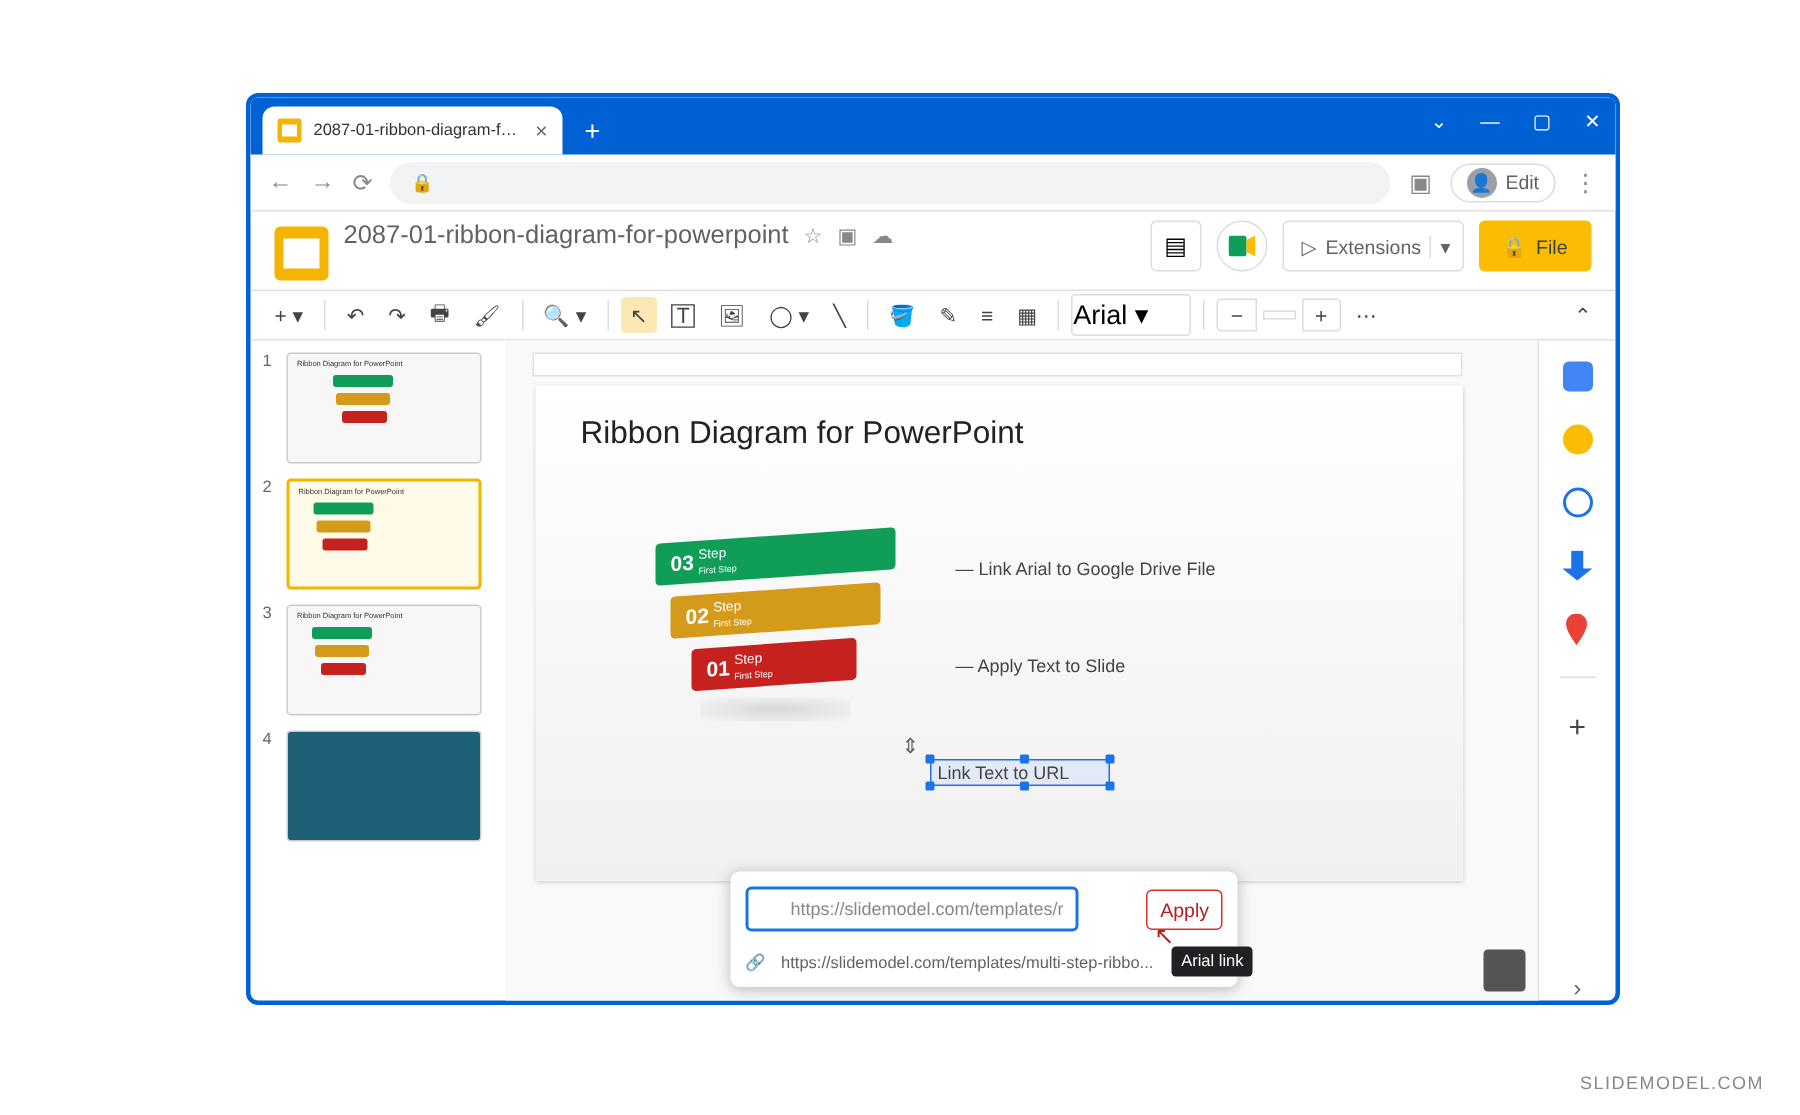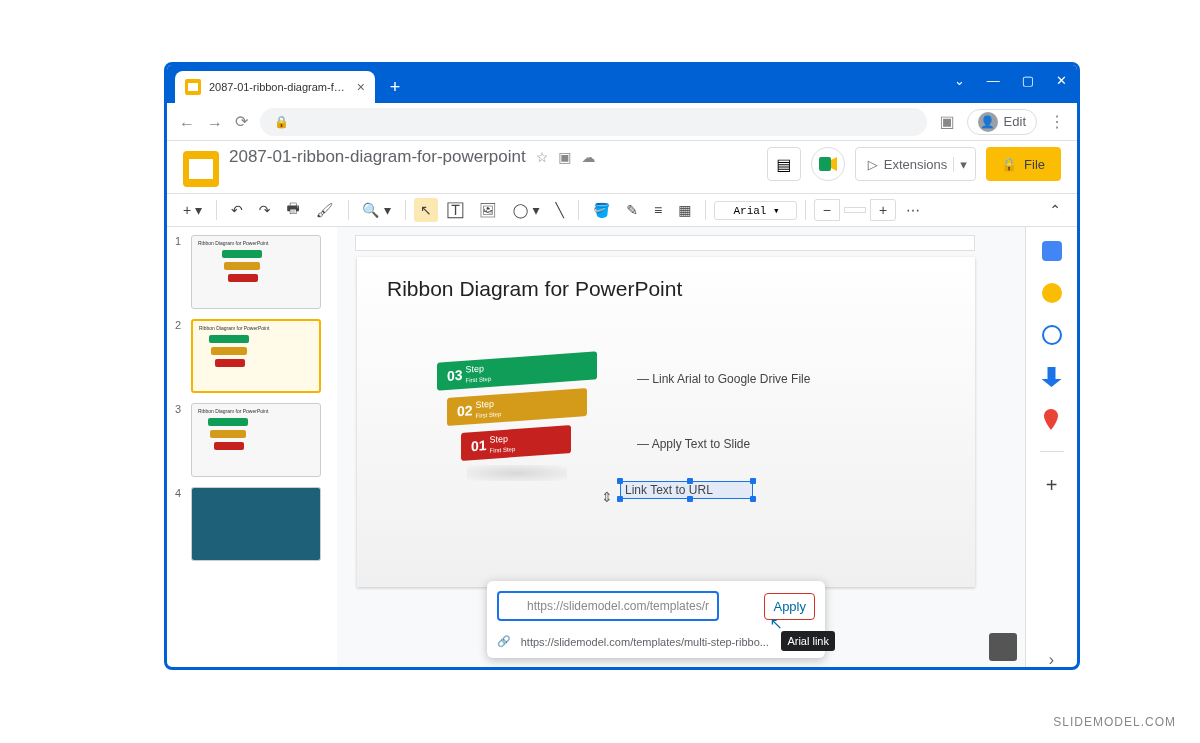--- a/index.html
+++ b/index.html
@@ -26,44 +26,44 @@
 .doc-icons { display: flex; gap: 10px; color: #888; font-size: 14px; }
 .menus { display: flex; gap: 14px; font-size: 13px; color: #444; margin-top: 3px; }
 .header-right { margin-left: auto; display: flex; align-items: center; gap: 10px; }
 .iconbtn { width: 34px; height: 34px; border: 1px solid #dadce0; border-radius: 4px; display: flex; align-items: center; justify-content: center; }
 .meet-icon { position: relative; width: 34px; height: 34px; border: 1px solid #dadce0; border-radius: 50%; display: flex; align-items: center; justify-content: center; }
 .slideshow-btn { border: 1px solid #dadce0; border-radius: 4px; height: 34px; display: flex; align-items: center; padding: 0 8px 0 12px; gap: 6px; font-size: 13px; color: #5f6368; }
 .share-btn { background: #fbbc04; border-radius: 4px; height: 34px; display: flex; align-items: center; padding: 0 16px; gap: 6px; font-size: 13px; font-weight: 500; color: #3c4043; }
 .toolbar { height: 34px; border-top: 1px solid #e0e0e0; border-bottom: 1px solid #e0e0e0; display: flex; align-items: center; padding: 0 10px; gap: 4px; margin-top: 6px; }
 .tb-item { padding: 4px 6px; color: #444; font-size: 14px; display: flex; align-items: center; }
 .tb-sep { width: 1px; height: 20px; background: #dadce0; margin: 0 4px; }
-.font-sel { border: 1px solid #dadce0; border-radius: 3px; padding: 2px 16px 2px 18px; font-size: 11px; min-width: 80px; font-family: Liberation Mono, monospace; }
+.font-sel { border: 1px solid #dadce0; border-radius: 3px; padding: 2px 16px 2px 0; font-size: 18px; min-width: 80px; }
 .workspace { display: flex; height: calc(100% - 150px); }
 .sidepanel-right { width: 52px; border-left: 1px solid #e0e0e0; display: flex; flex-direction: column; align-items: center; padding-top: 14px; gap: 22px; }
 .sp-icon { width: 20px; height: 20px; border-radius: 4px; }
 .thumbs { width: 170px; padding: 8px; overflow: hidden; }
 .thumb { display: flex; gap: 6px; margin-bottom: 10px; }
 .thumb-num { font-size: 11px; color: #666; width: 10px; }
 .thumb-img { width: 130px; height: 74px; border: 1px solid #ccc; border-radius: 3px; background: #f7f7f7; position: relative; overflow: hidden; }
 .thumb-img.selected { border: 2px solid #f4b400; background: #fffbe8; }
 .thumb-title { font-size: 5px; color: #333; padding: 4px 6px; }
 .canvas-area { flex: 1; background: #f8f9fa; position: relative; padding: 30px 50px 10px 20px; }
 .ruler-h { position: absolute; top: 8px; left: 18px; right: 50px; height: 16px; background: #fff; border: 1px solid #e0e0e0; }
 .slide { background: linear-gradient(to bottom, #fff, #f0f0f0); width: 100%; height: 330px; box-shadow: 0 1px 3px rgba(0,0,0,.2); position: relative; padding: 20px 30px; }
 .slide-title { font-size: 21px; color: #222; }
 .ribbon-wrap { position: absolute; left: 80px; top: 100px; width: 180px; }
 .ribbon-seg { height: 28px; border-radius: 3px; color: #fff; font-size: 9px; display: flex; align-items: center; padding-left: 10px; margin-bottom: 8px; transform: skewY(-4deg); }
 .link-label { position: absolute; font-size: 12px; color: #444; left: 280px; }
-.sel-box { position: absolute; border: 1px solid #1a73e8; background: rgba(200,220,255,.4); font-size: 12px; color: #444; padding: 1px 4px; left: 263px; top: 224px; width: 133px; }
+.sel-box { position: absolute; border: 1px solid #1a73e8; background: rgba(200,220,255,.4); font-size: 12px; color: #444; padding: 1px 4px; left: 263px; top: 249px; width: 120px; }
 .sel-handle { width: 6px; height: 6px; background: #1a73e8; position: absolute; border-radius: 1px; }
 .link-popup { position: absolute; left: 320px; top: 516px; width: 338px; background: #fff; border-radius: 6px; box-shadow: 0 2px 10px rgba(0,0,0,.25); padding: 10px; }
 .link-srow { display: flex; align-items: center; gap: 8px; }
 .link-input { flex: 1; border: 2px solid #1a73e8; border-radius: 4px; height: 30px; padding: 0 8px 0 28px; font-size: 12px; color: #888; position: relative; }
 .search-icon-abs { position: absolute; left: 20px; top: 17px; color: #888; font-size: 13px; }
-.apply-btn { border: 1px solid #d93025; color: #0369a1; border-radius: 4px; padding: 5px 8px; font-size: 13px; position: relative; margin-left: 37px; }
+.apply-btn { border: 1px solid #d93025; color: #b91c1c; border-radius: 4px; padding: 5px 8px; font-size: 13px; position: relative; margin-left: 37px; }
 .cursor { position: absolute; left: 4px; top: 20px; font-size: 16px; }
 .tooltip { position: absolute; right: -10px; top: 50px; background: #202124; color: #fff; font-size: 11px; padding: 4px 6px; border-radius: 3px; white-space: nowrap; }
 .link-suggest { display: flex; align-items: center; gap: 10px; margin-top: 14px; color: #5f6368; font-size: 11px; }
 .explore-btn { position: absolute; right: 60px; bottom: 6px; width: 28px; height: 28px; background: #555; border-radius: 3px; }
 .watermark { position: absolute; bottom: 14px; right: 24px; font-size: 12px; color: #888; letter-spacing: 1px; }
 .mini-ribbon { position: relative; width: 50px; height: 50px; }
 .mr { position: absolute; height: 8px; border-radius: 2px; }
 </style>
 </head>
 <body>

